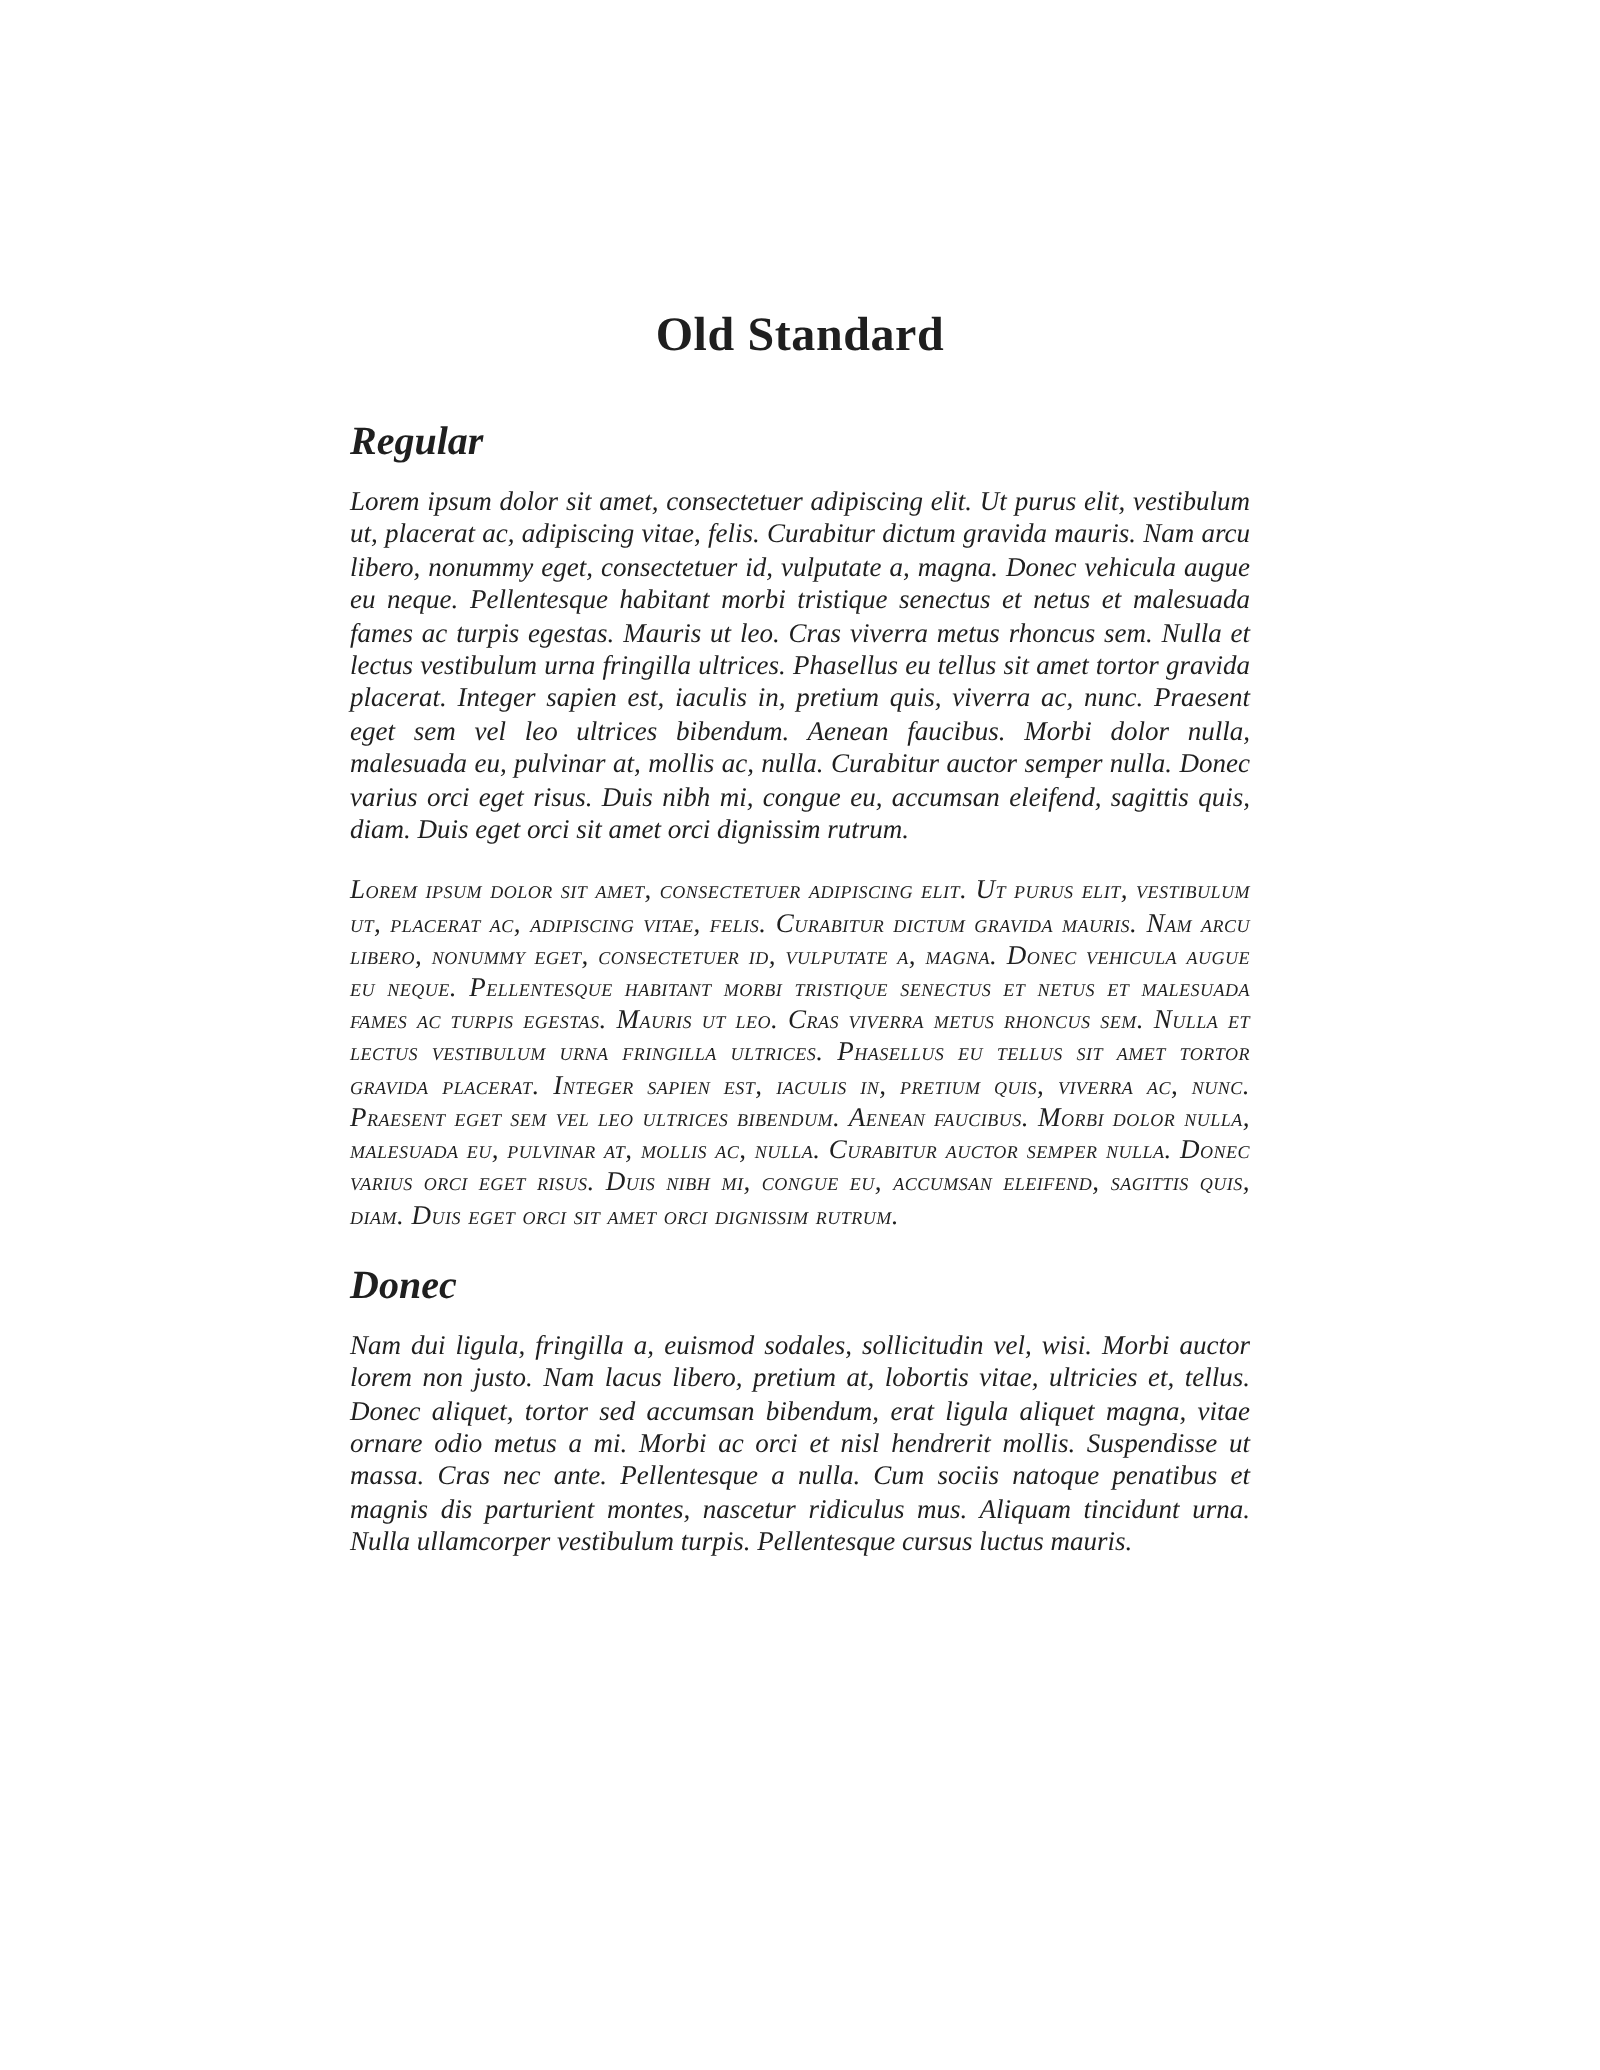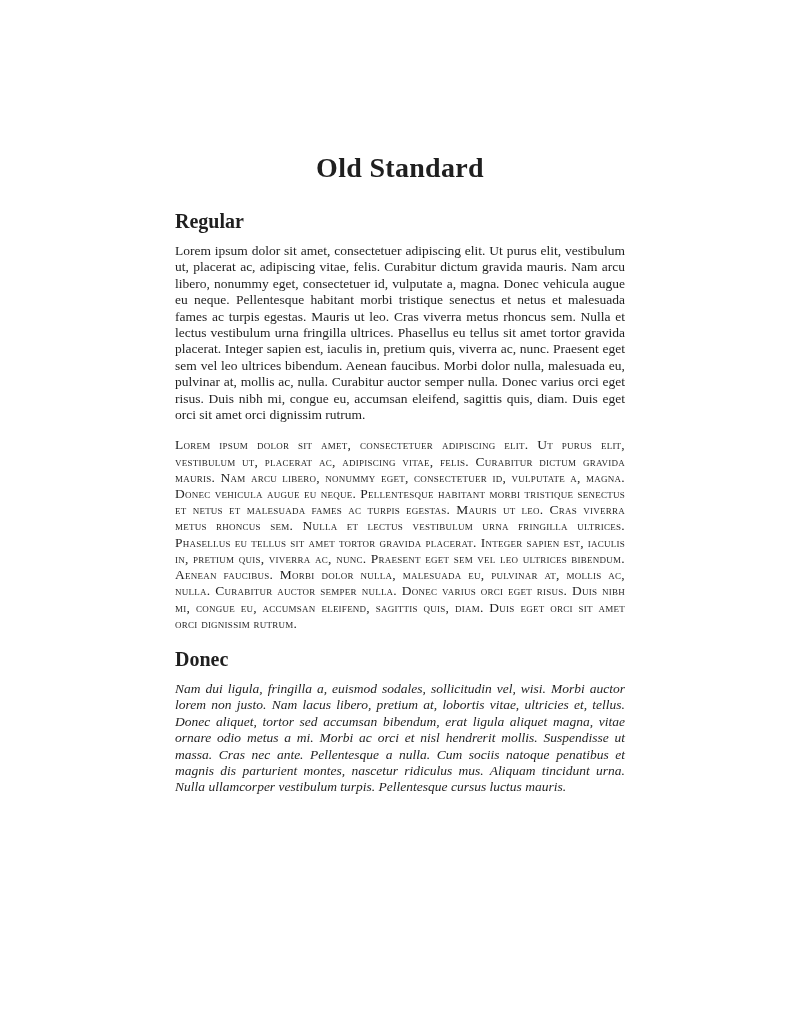--- a/index.html
+++ b/index.html
@@ -13,39 +13,41 @@
     font-family: "Liberation Serif", "DejaVu Serif", serif;
     color: #1f1f1f;
     overflow: hidden;
   }
   .page {
     width: 450px;
     margin: 0 auto;
     padding-top: 150px;
   }
   .doc-title {
-    font-size: 28px;
+    font-size: 24px;
     font-weight: 700;
     text-align: center;
     line-height: 36px;
     margin: 0 0 22px 0;
     letter-spacing: 0.3px;
   }
   .section-heading {
     font-size: 20px;
     font-weight: 700;
     line-height: 26px;
     margin: 0 0 9px 0;
     text-align: left;
+    font-style: italic;
   }
   .sample {
     font-size: 13.5px;
     line-height: 16.4px;
     text-align: justify;
     margin: 0 0 14px 0;
+    font-style: italic;
   }
   .sample.style-smallcaps {
     font-variant: small-caps;
     letter-spacing: 0.25px;
     line-height: 16.2px;
   }
   .sample.style-italic {
     font-style: italic;
   }
 </style>

